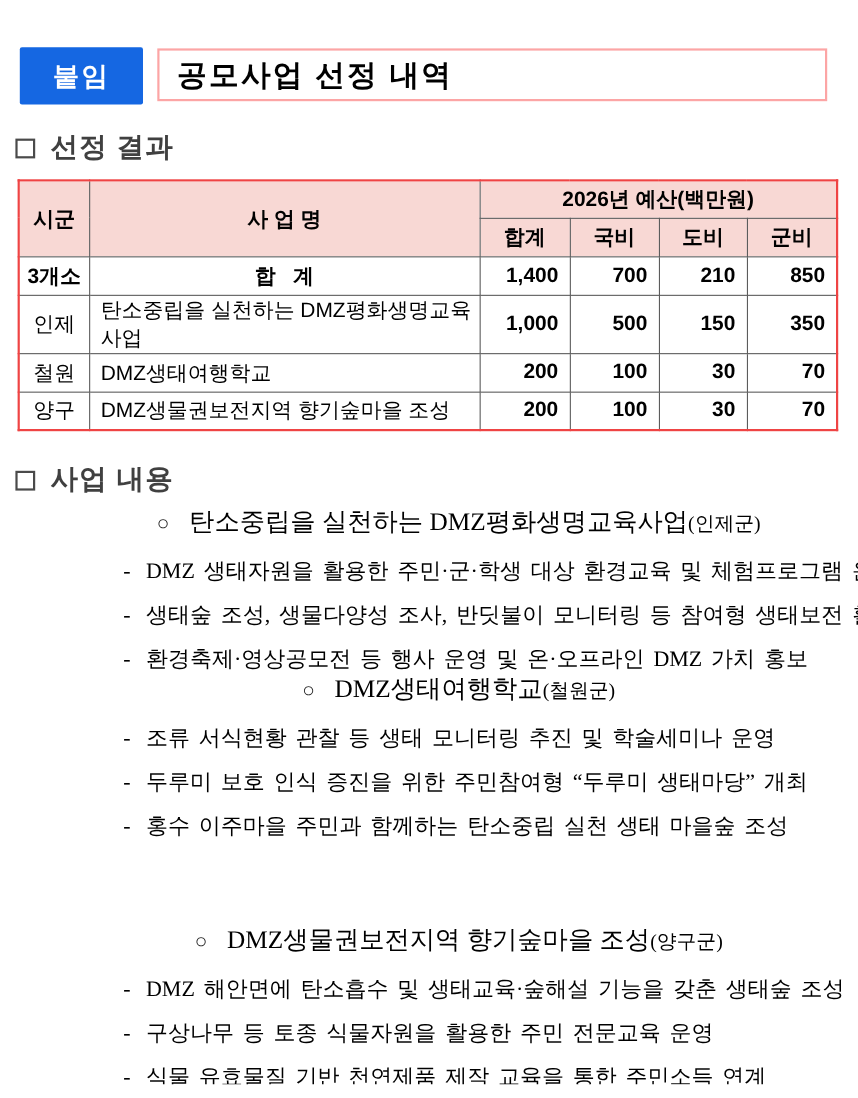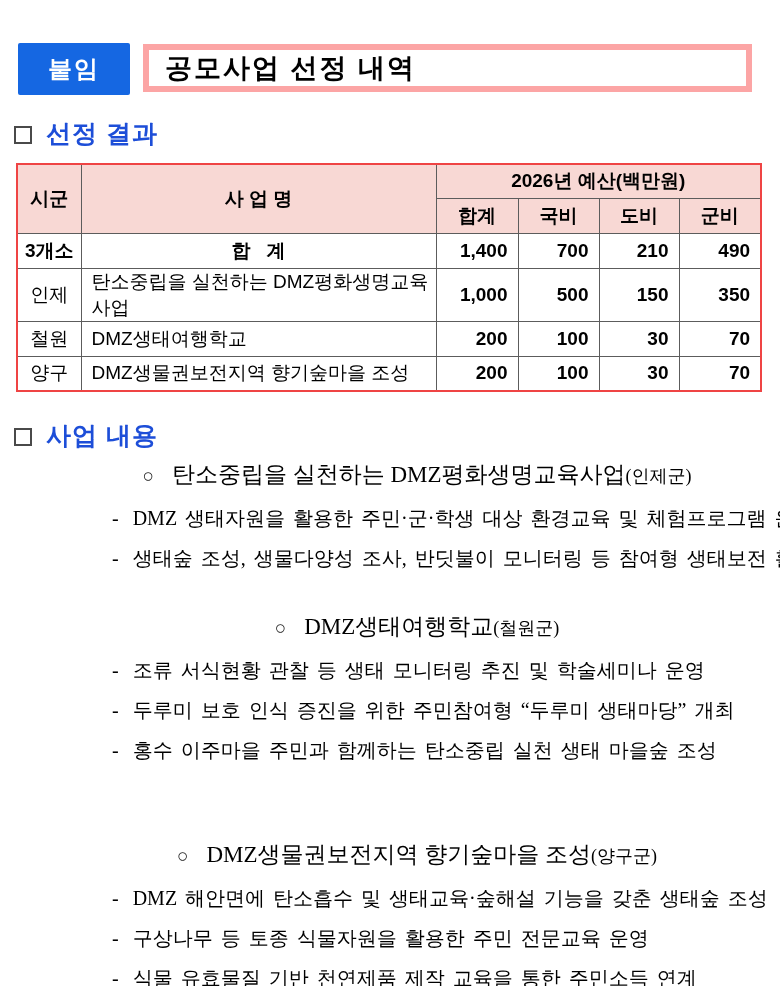--- a/index.html
+++ b/index.html
@@ -13,29 +13,29 @@
   
   .header-bar { position:absolute; top:43px; left:18px; width:734px; height:52px; display:flex; }
   .badge {
     width:112px; height:52px; flex:0 0 112px;
     background:var(--badge-blue,#1567e2); color:#ffffff;
     display:flex; align-items:center; justify-content:center;
     font-size:24px; font-weight:bold; letter-spacing:2px; border-radius:2px;
   }
   .title-box {
     flex:1; height:48px; margin-left:13px; margin-top:1px;
-    border:6px solid #fca5a5; background:#ffffff;
+    border:2px solid #fca5a5; background:#ffffff;
     display:flex; align-items:center; padding-left:16px;
   }
   .title-box span { font-size:27px; font-weight:bold; letter-spacing:2px; color:#000; }
 
   
   .section-heading {
     position:absolute; left:14px; display:flex; align-items:center;
-    font-size:25px; font-weight:bold; letter-spacing:1px; color:#1d4ed8;
+    font-size:25px; font-weight:bold; letter-spacing:1px; color:#404040;
   }
   .sq {
     width:18px; height:18px; border:2px solid #4a4a4a; background:#fff;
     display:inline-block; margin-right:14px; margin-top:2px;
   }
 
   
   table.budget {
     position:absolute; top:163px; left:16px; width:744px;
     border-collapse:collapse; table-layout:fixed;
@@ -107,21 +107,21 @@
         <th>군비</th>
       </tr>
     </thead>
     <tbody>
       <tr class="drow total-row">
         <td class="c">3개소</td>
         <td class="c pre">합   계</td>
         <td class="num">1,400</td>
         <td class="num">700</td>
         <td class="num">210</td>
-        <td class="num">490</td>
+        <td class="num">850</td>
       </tr>
       <tr class="drow">
         <td class="c">인제</td>
         <td class="l">탄소중립을 실천하는 DMZ평화생명교육사업</td>
         <td class="num">1,000</td>
         <td class="num">500</td>
         <td class="num">150</td>
         <td class="num">350</td>
       </tr>
       <tr class="drow">
@@ -151,20 +151,23 @@
   <div class="project" style="top:460px;">
     <div class="project-title">
       <span class="circle">○</span><span>탄소중립을 실천하는 DMZ평화생명교육사업</span><span class="region">(인제군)</span>
     </div>
     <div class="project-item">
       <span class="dash">-</span><span>DMZ 생태자원을 활용한 주민·군·학생 대상 환경교육 및 체험프로그램 운영</span>
     </div>
     <div class="project-item">
       <span class="dash">-</span><span>생태숲 조성, 생물다양성 조사, 반딧불이 모니터링 등 참여형 생태보전 활동 실시</span>
     </div>
+    <div class="project-item">
+      <span class="dash">-</span><span>환경축제·영상공모전 등 행사 운영 및 온·오프라인 DMZ 가치 홍보</span>
+    </div>
   </div>
 
   <div class="project" style="top:612px;">
     <div class="project-title">
       <span class="circle">○</span><span>DMZ생태여행학교</span><span class="region">(철원군)</span>
     </div>
     <div class="project-item">
       <span class="dash">-</span><span>조류 서식현황 관찰 등 생태 모니터링 추진 및 학술세미나 운영</span>
     </div>
     <div class="project-item">

